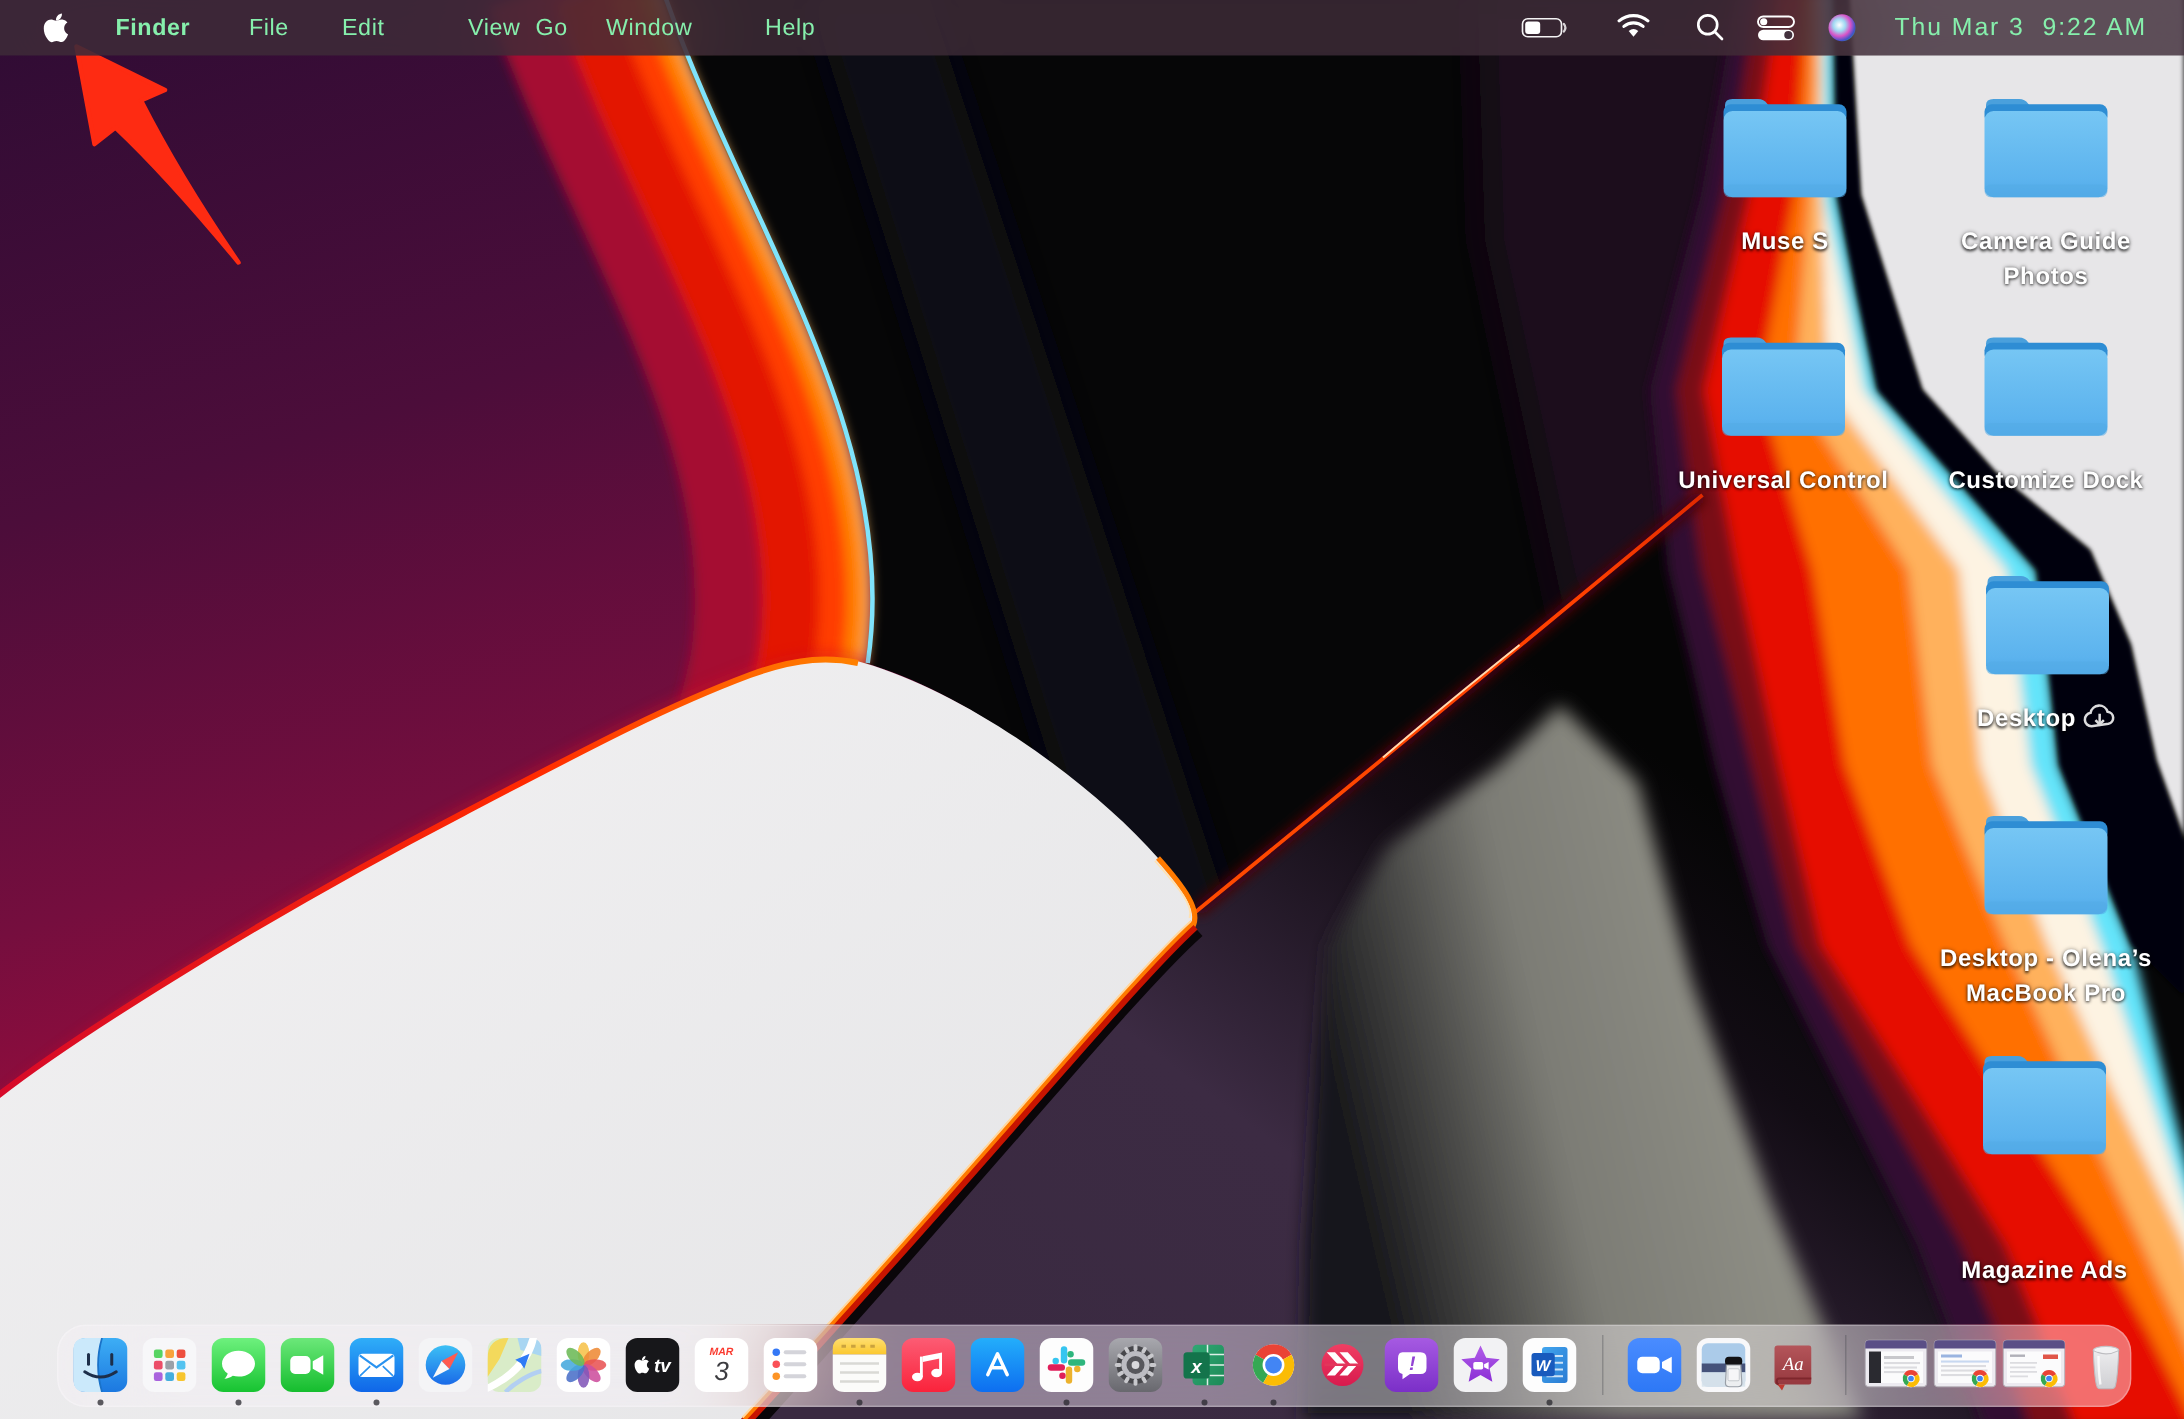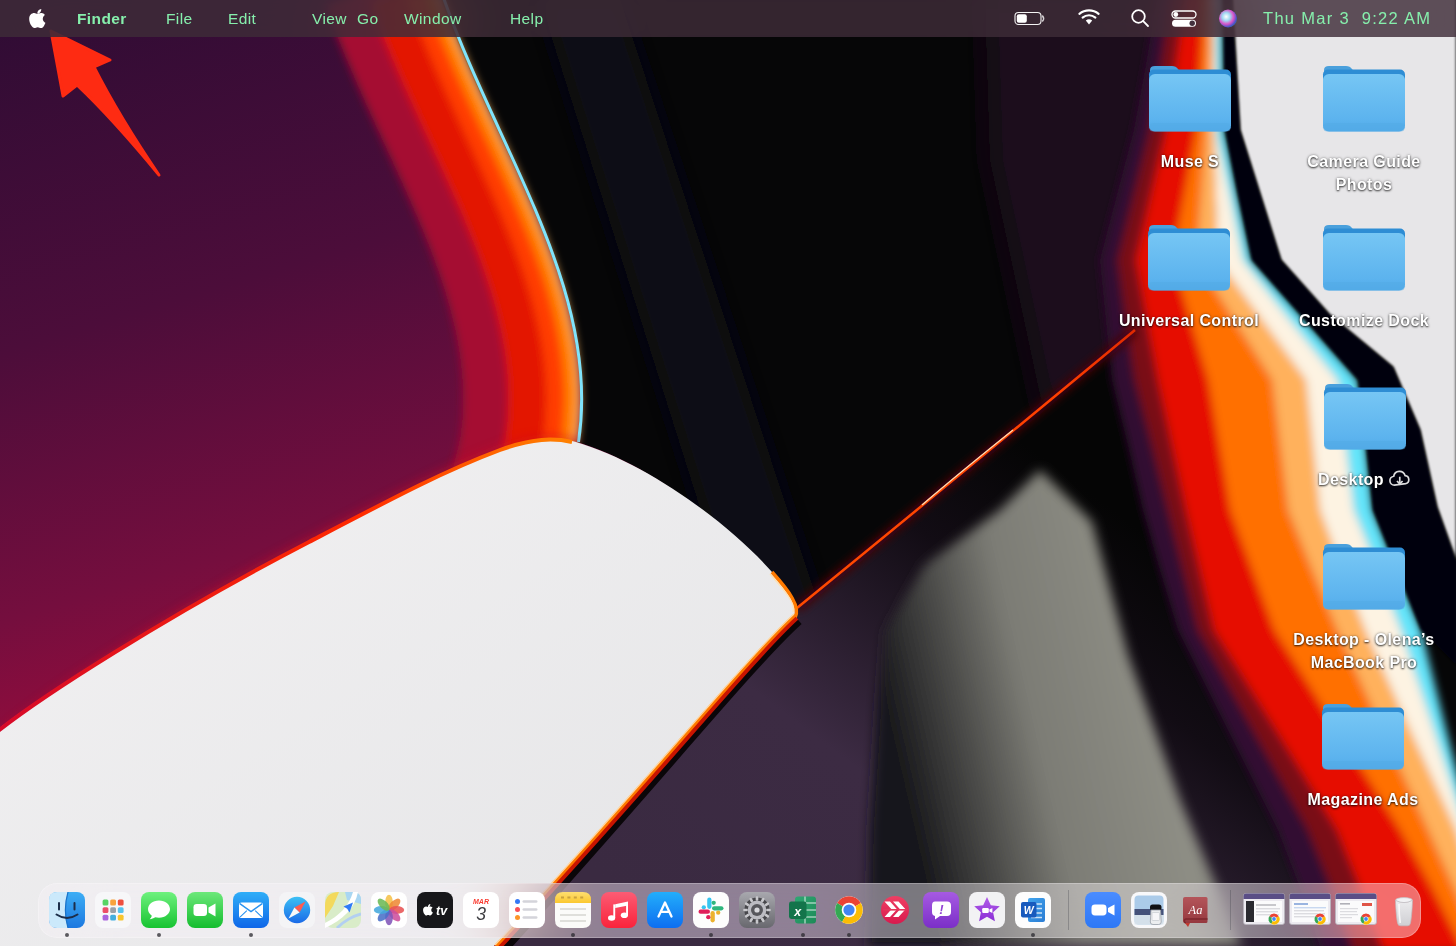--- a/index.html
+++ b/index.html
@@ -279,21 +279,21 @@
               <stop offset="1" stop-color="#50a9e8"></stop>
             </linearGradient>
           </defs>
 <path d="M2,13 L2,8 Q2,4 7,4 L24,4 Q28,4 30,7 L34,12 Z" fill="#4aa0dc"></path>
 <rect x="1" y="7.5" width="82" height="13" rx="5" fill="#2e8dd4"></rect>
 <rect x="1" y="12" width="82" height="57.5" rx="6" fill="url(#fb6)"></rect>
 <rect x="1" y="61" width="82" height="8.5" rx="4.2" fill="#54abe6" opacity="0.55"></rect>
 </svg>
         <div class="flabel">Desktop - Olena’s<br>MacBook Pro</div>
       </div>
-<div class="folder-item" style="left:1278px;top:700px;">
+<div class="folder-item" style="left:1278px;top:700px;gap:48px;">
         <svg width="84" height="70" viewBox="0 0 84 70">
 <defs>
             <linearGradient id="fb7" x1="0" y1="0" x2="0" y2="1">
 <stop offset="0" stop-color="#76c6f4"></stop>
               <stop offset="0.8" stop-color="#5cb3ee"></stop>
               <stop offset="1" stop-color="#50a9e8"></stop>
             </linearGradient>
           </defs>
 <path d="M2,13 L2,8 Q2,4 7,4 L24,4 Q28,4 30,7 L34,12 Z" fill="#4aa0dc"></path>
 <rect x="1" y="7.5" width="82" height="13" rx="5" fill="#2e8dd4"></rect>

